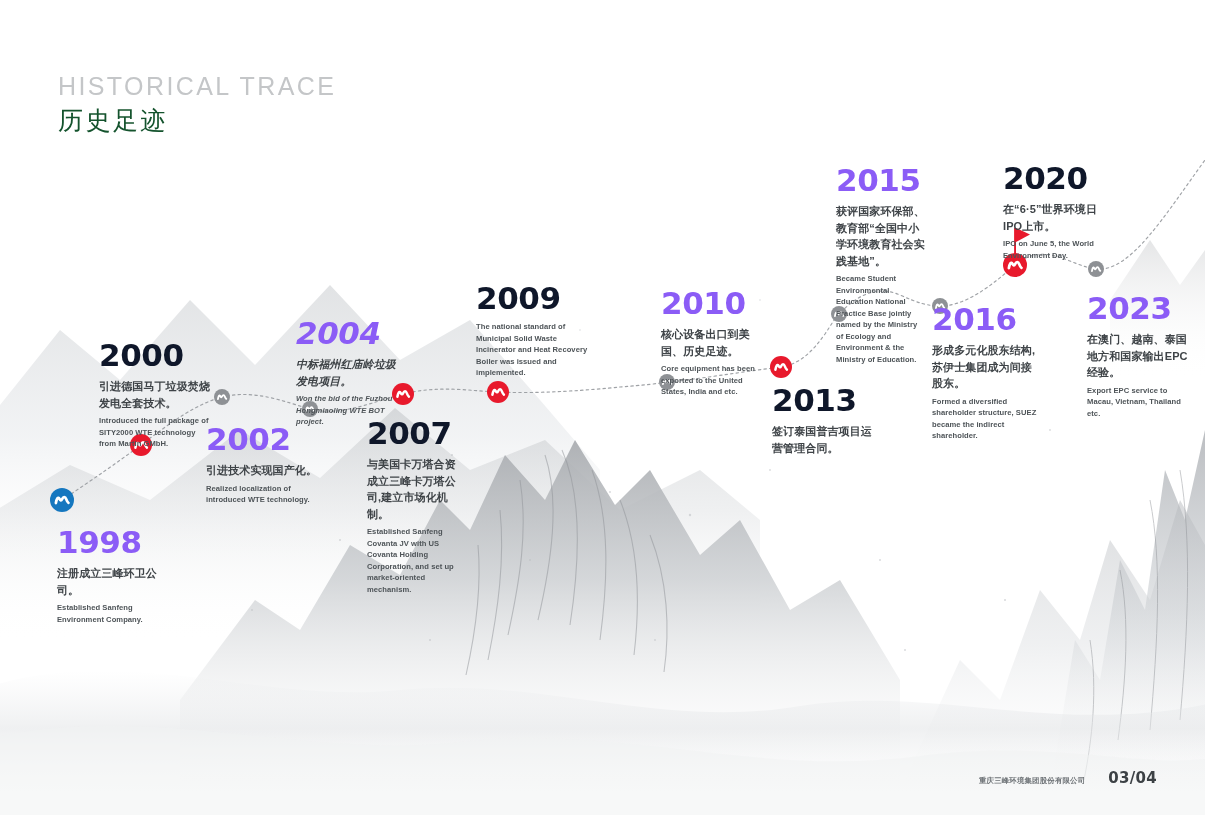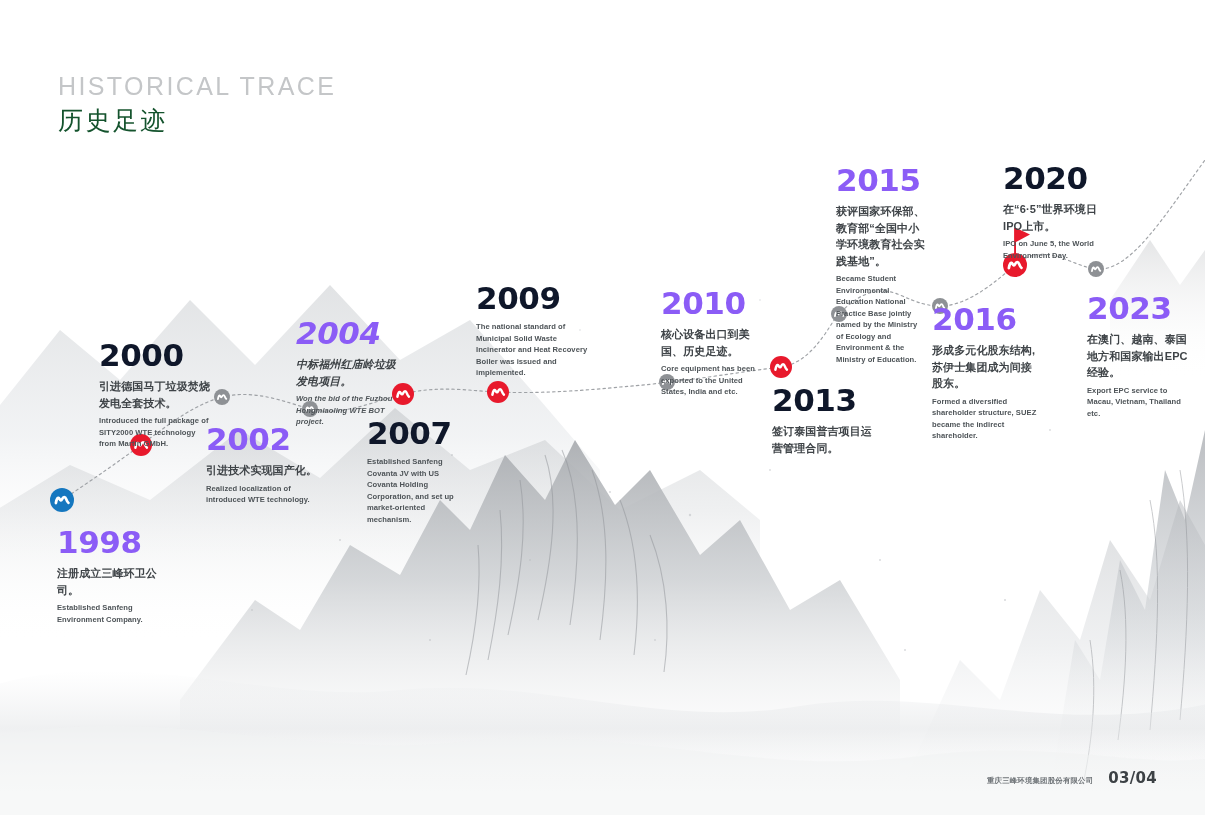--- a/index.html
+++ b/index.html
@@ -92,21 +92,21 @@
   }
 
   
   #footer {
     position: absolute;
     right: 48px;
     bottom: 28px;
     z-index: 30;
     display: flex;
     align-items: baseline;
-    gap: 15px;
+    gap: 23px;
   }
   #footer .company {
     font-size: 7.4px;
     color: #6f7478;
     font-weight: 700;
     letter-spacing: 0.2px;
   }
   #footer .pagenum {
     font-family: "DejaVu Sans", "Liberation Sans", sans-serif;
     font-size: 15px;
@@ -388,20 +388,21 @@
         <div class="desc-cn">引进技术实现国产化。</div>
         <div class="desc-en">Realized localization of introduced WTE technology.</div>
       </div>
       <div class="milestone blue" style="left: 296px; top: 318px; width: 100px; font-style: italic;">
         <div class="year">2004</div>
         <div class="desc-cn">中标福州红庙岭垃圾发电项目。</div>
         <div class="desc-en">Won the bid of the Fuzhou Hongmiaoling WTE BOT project.</div>
       </div>
       <div class="milestone red" style="left: 367px; top: 418px; width: 90px;">
         <div class="year">2007</div>
+        <div class="desc-cn">与美国卡万塔合资成立三峰卡万塔公司,建立市场化机制。</div>
         <div class="desc-en">Established Sanfeng Covanta JV with US Covanta Holding Corporation, and set up market-oriented mechanism.</div>
       </div>
       <div class="milestone red" style="left: 476px; top: 283px; width: 115px;">
         <div class="year">2009</div>
         <div class="desc-en">The national standard of Municipal Solid Waste Incinerator and Heat Recovery Boiler was issued and implemented.</div>
       </div>
       <div class="milestone blue" style="left: 661px; top: 288px; width: 100px;">
         <div class="year">2010</div>
         <div class="desc-cn">核心设备出口到美国、历史足迹。</div>
         <div class="desc-en">Core equipment has been exported to the United States, India and etc.</div>

